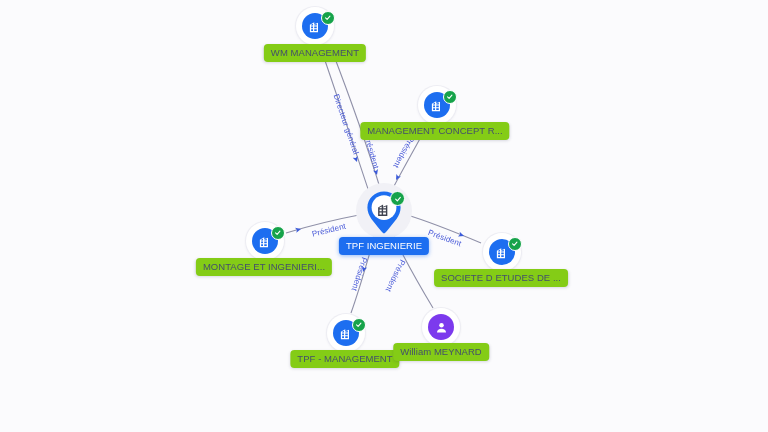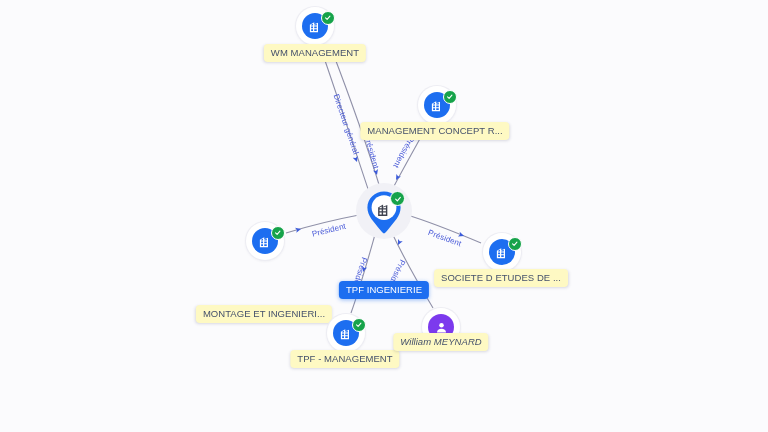--- a/index.html
+++ b/index.html
@@ -66,37 +66,36 @@
     border-radius: 50%;
     background: #16a34a;
     border: 1.5px solid #ffffff;
     display: flex;
     align-items: center;
     justify-content: center;
     color: #ffffff;
   }
   .node-label {
     position: absolute;
-    background: #fef9c3;
+    background: #84cc16;
     color: #3b4croma;
     color: #44506b;
     font-size: 9.5px;
     padding: 3px 7px 3.5px 7px;
     border-radius: 4px;
     white-space: nowrap;
     box-shadow: 0 1px 3px rgba(40,40,80,.16);
     transform: translateX(-50%);
     letter-spacing: .05px;
   }
   .node-label.selected {
     background: #1d6ef0;
     color: #ffffff;
     font-weight: normal;
     box-shadow: 0 1px 4px rgba(29,110,240,.45);
-    margin-top: 44px;
   }
 </style>
 </head>
 <body>
 
 <div id="canvas">
 
   <svg id="edges" viewBox="0 0 768 432" xmlns="http://www.w3.org/2000/svg">
       <path d="M 320 46 C 337 95 355 150 369 192" class="edge-path"></path>
       <path d="M 0 0 L -5.5 2.6 L -4.2 0 L -5.5 -2.6 Z" class="edge-arrow" transform="translate(357,162) rotate(71)"></path>
@@ -177,21 +176,21 @@
           <svg width="15" height="15" viewBox="0 0 24 24" xmlns="http://www.w3.org/2000/svg">
             <path fill="#ffffff" d="M3 21V9.2L10 5v3.2l6-2.4V21H3zm2-2h3v-2.6H5V19zm0-4.4h3V12H5v2.6zm0-4.4h3V7.6L5 9.2v1zm5 8.8h4v-2.6h-4V19zm0-4.4h4V12h-4v2.6zm0-4.4h4V7.6l-4 1.6v1zm6 8.8h-1v-2.6h1V19zm0-4.4h-1V12h1v2.6z"></path>
           </svg>
         </div>
         <div class="node-badge" style="left: 6px; top: -15px; width: 12px; height: 12px;">
           <svg width="7.5" height="7.5" viewBox="0 0 24 24" xmlns="http://www.w3.org/2000/svg">
             <path fill="none" stroke="#ffffff" stroke-width="3.4" stroke-linecap="round" stroke-linejoin="round" d="M5 12.5 L10 17.5 L19 7"></path>
           </svg>
         </div>
       </div>
-      <div class="node-label" style="left: 264px; top: 258px; margin-top: 47px;">MONTAGE ET INGENIERI...</div>
+      <div class="node-label" style="left: 264px; top: 258px;">MONTAGE ET INGENIERI...</div>
       <div class="node" style="left: 502px; top: 252px;">
         <div class="node-halo" style="left: -19px; top: -19px; width: 38px; height: 38px;"></div>
         <div class="node-disc" style="left: -13px; top: -13px; width: 26px; height: 26px; background: rgb(29, 110, 240);">
           <svg width="15" height="15" viewBox="0 0 24 24" xmlns="http://www.w3.org/2000/svg">
             <path fill="#ffffff" d="M3 21V9.2L10 5v3.2l6-2.4V21H3zm2-2h3v-2.6H5V19zm0-4.4h3V12H5v2.6zm0-4.4h3V7.6L5 9.2v1zm5 8.8h4v-2.6h-4V19zm0-4.4h4V12h-4v2.6zm0-4.4h4V7.6l-4 1.6v1zm6 8.8h-1v-2.6h1V19zm0-4.4h-1V12h1v2.6z"></path>
           </svg>
         </div>
         <div class="node-badge" style="left: 6px; top: -15px; width: 12px; height: 12px;">
           <svg width="7.5" height="7.5" viewBox="0 0 24 24" xmlns="http://www.w3.org/2000/svg">
             <path fill="none" stroke="#ffffff" stroke-width="3.4" stroke-linecap="round" stroke-linejoin="round" d="M5 12.5 L10 17.5 L19 7"></path>
@@ -215,16 +214,16 @@
       <div class="node-label" style="left: 345px; top: 350px;">TPF - MANAGEMENT</div>
       <div class="node" style="left: 441px; top: 327px;">
         <div class="node-halo" style="left: -19px; top: -19px; width: 38px; height: 38px;"></div>
         <div class="node-disc" style="left: -13px; top: -13px; width: 26px; height: 26px; background: rgb(124, 58, 237);">
           <svg width="15" height="15" viewBox="0 0 24 24" xmlns="http://www.w3.org/2000/svg">
             <circle cx="12" cy="8.2" r="3.6" fill="#ffffff"></circle>
             <path fill="#ffffff" d="M4.8 19.6c0-3.6 3.2-5.6 7.2-5.6s7.2 2 7.2 5.6v.4H4.8v-.4z"></path>
           </svg>
         </div>
       </div>
-      <div class="node-label" style="left: 441px; top: 333px; font-style: italic;">William MEYNARD</div>
+      <div class="node-label" style="left: 441px; top: 343px;">William MEYNARD</div>
     </div>
 
 </div>
 
 </body></html>

